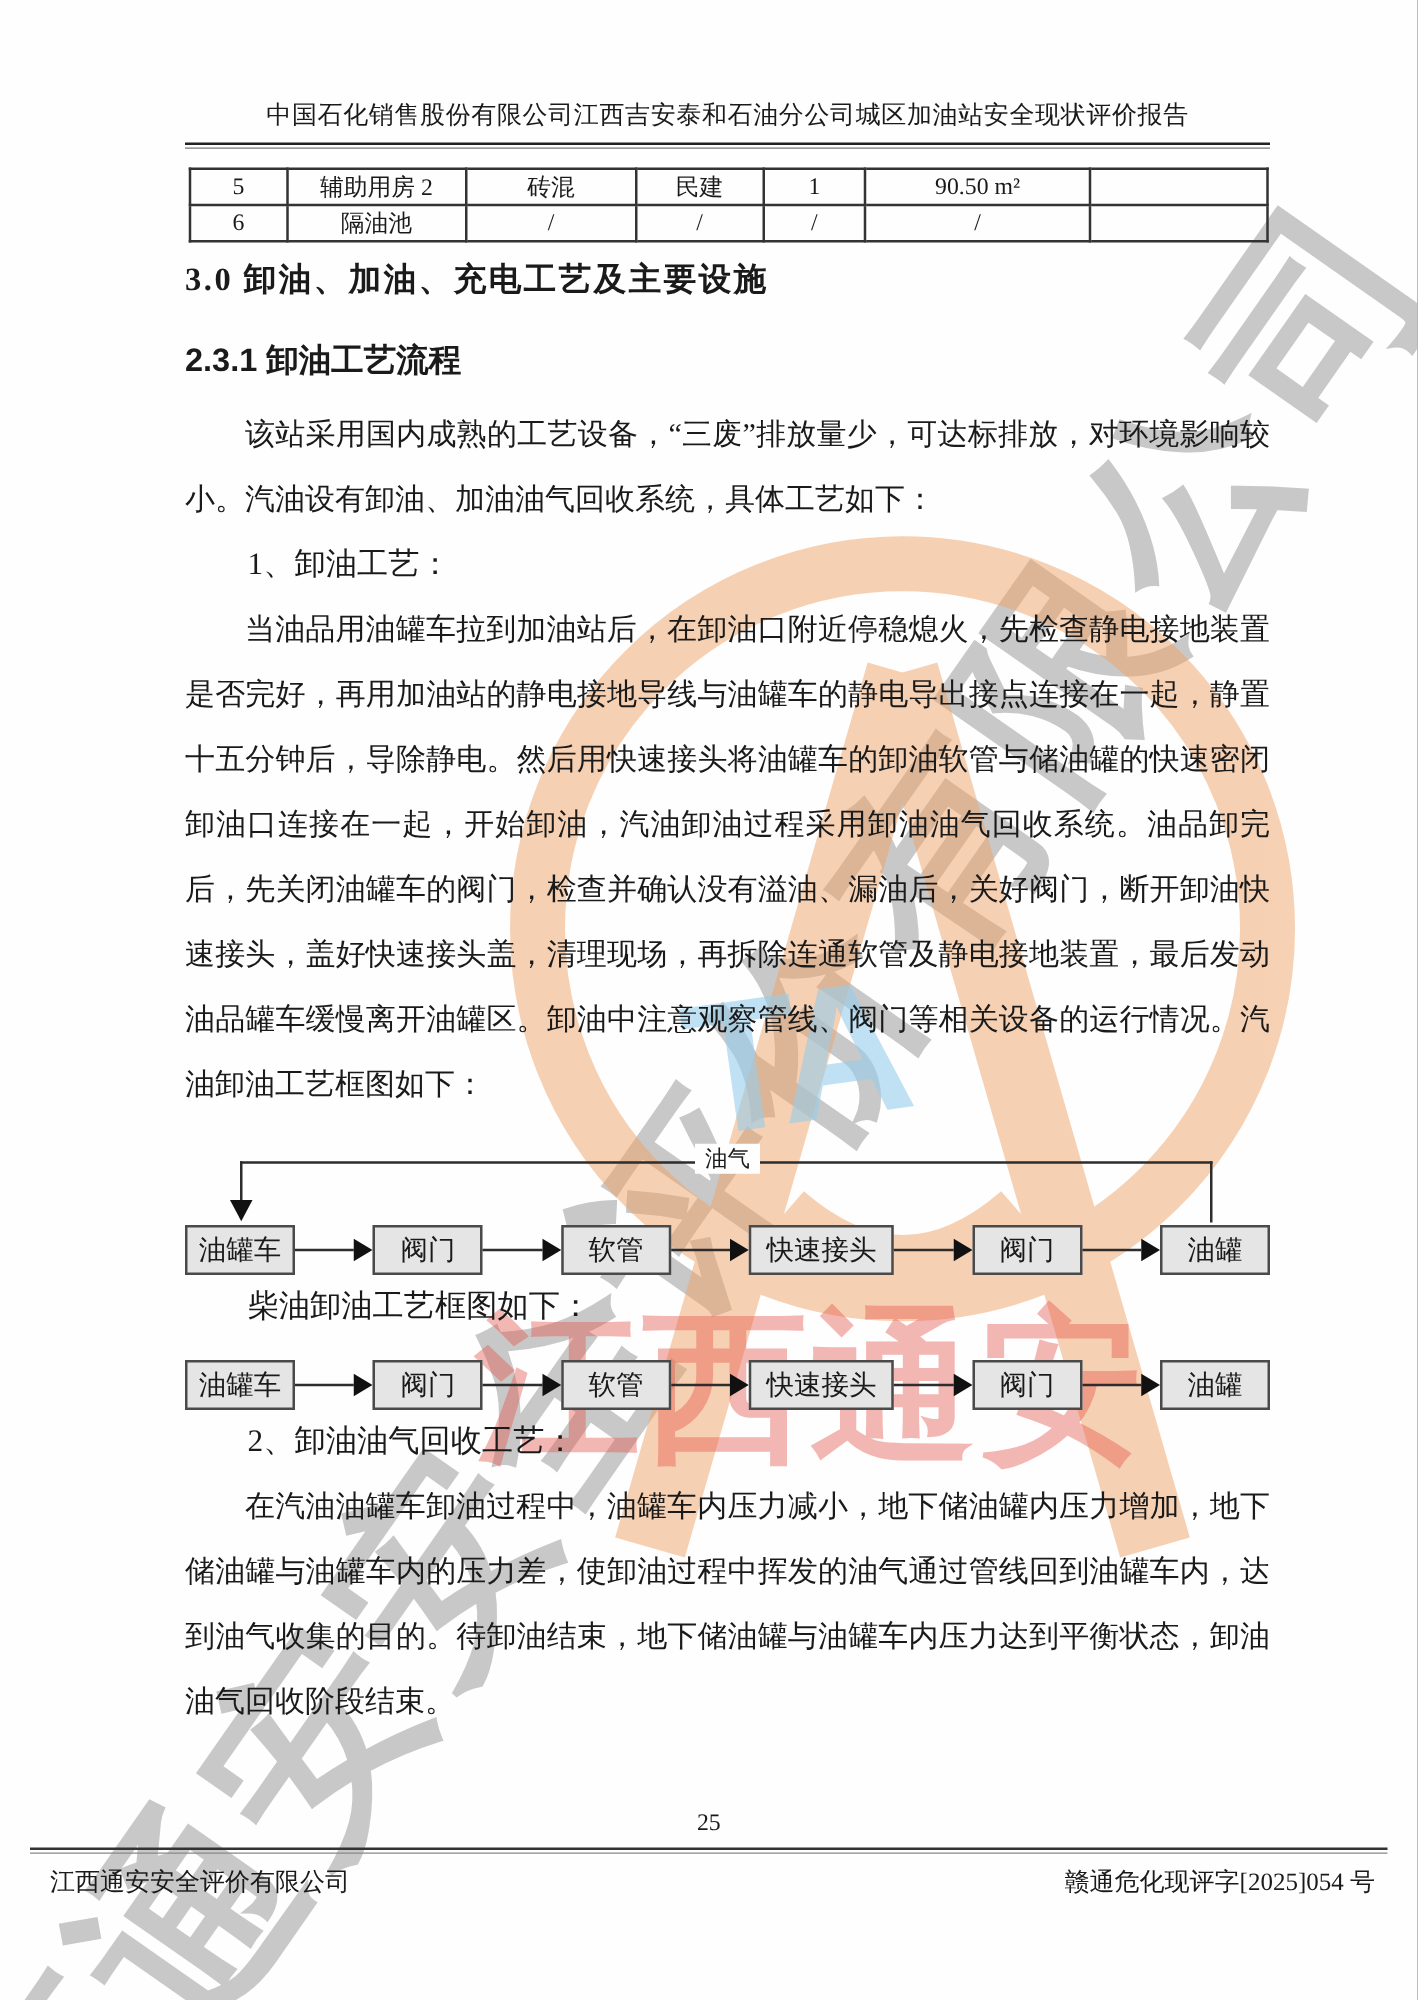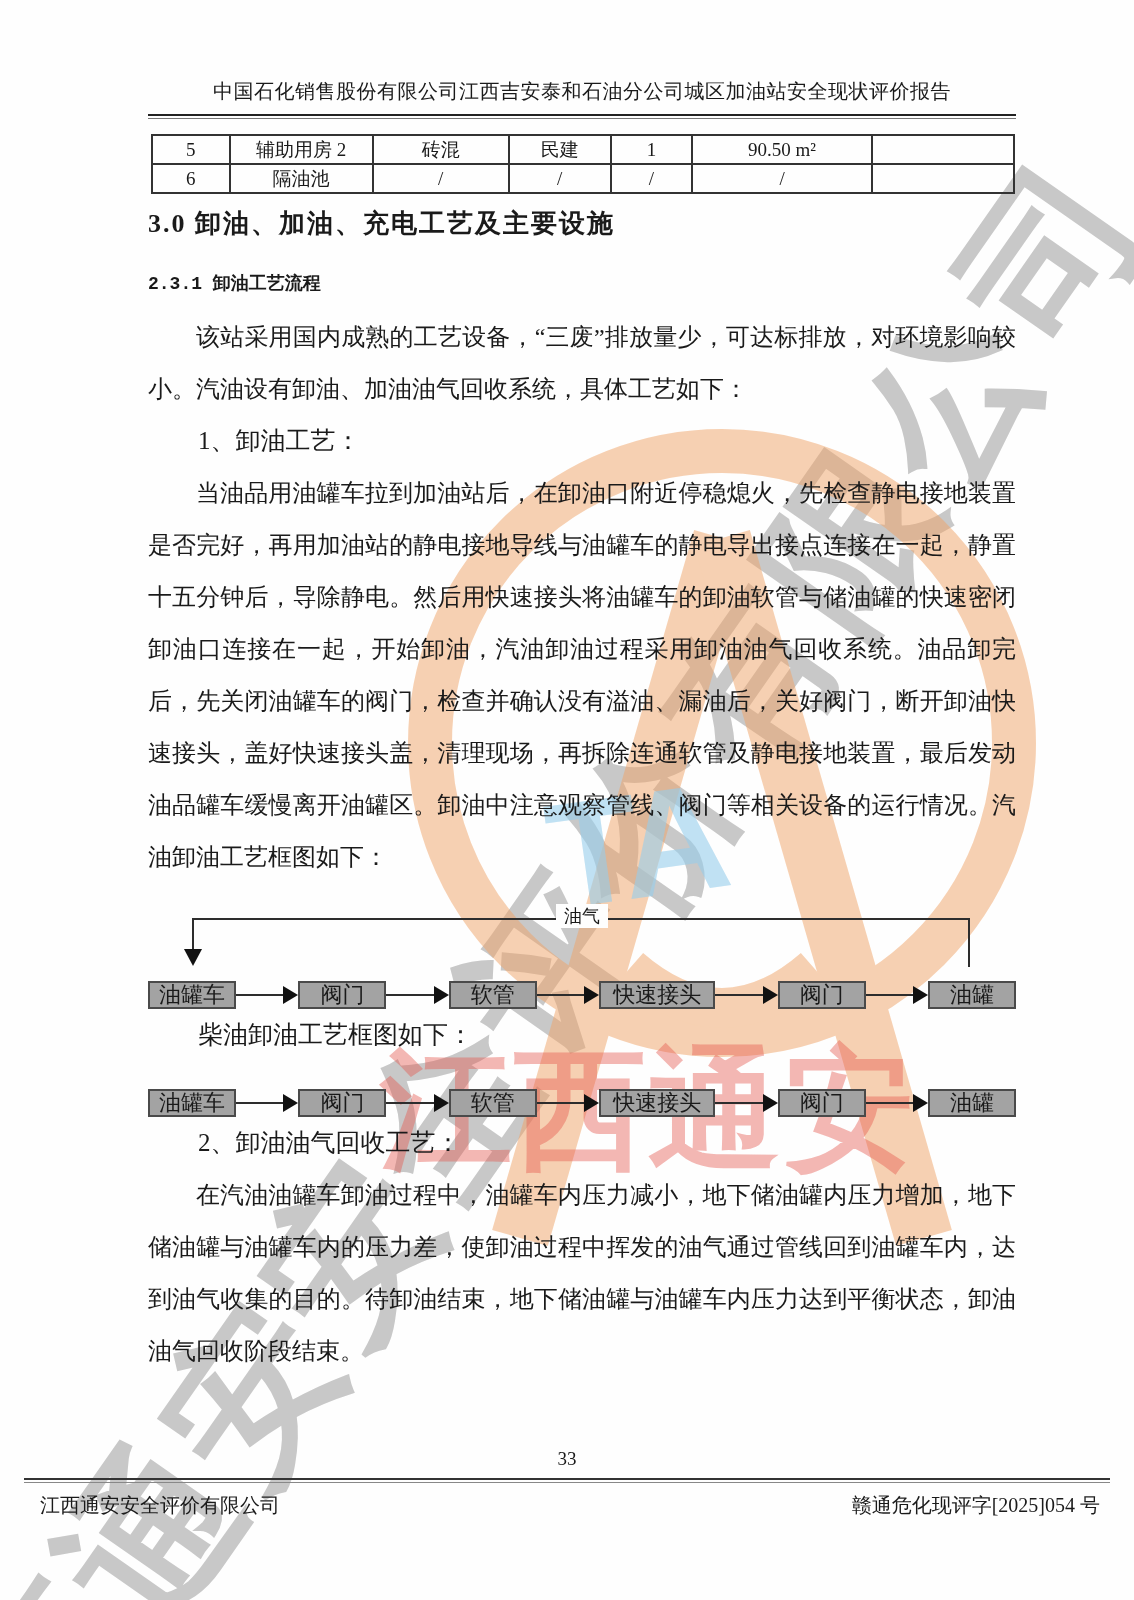--- a/index.html
+++ b/index.html
@@ -39,33 +39,33 @@
   .doc-header { text-align:center; font-size:20px; letter-spacing:.5px; }
   .header-rule { margin-top:9px; border-top:2px solid #222; border-bottom:1px solid #777; height:2px; }
 
   table.frag { border-collapse:collapse; width:864px; margin:15px 0 0 3px; table-layout:fixed; }
   table.frag td {
     border:2px solid #333; height:27px; text-align:center;
     font-size:19px; padding:0 2px; overflow:hidden; white-space:nowrap;
   }
 
   .h23 { font-weight:bold; font-size:26px; margin-top:12px; letter-spacing:2px; }
-  .h231 { font-family:Liberation Mono, monospace; font-weight:bold; font-size:18px; margin-top:30px; }
+  .h231 { font-family:Liberation Sans, sans-serif; font-weight:bold; font-size:26px; margin-top:30px; }
 
   .para { font-size:24px; line-height:52px; text-align:justify; text-indent:2em; margin:0; }
   .para.first { margin-top:16px; }
   .line-label { font-size:25px; line-height:52px; text-indent:2em; margin:0; }
 
   
   .diagram { position:relative; width:868px; }
   .diagram.gas { margin-top:18px; height:108px; }
   .diagram.diesel { margin-top:10px; height:46px; }
   .flow-row { position:absolute; left:0; right:0; bottom:0; display:flex; align-items:center; }
   .fbox {
-    border:2px solid #4a4a4a; background:#a3a3a3; height:28px; min-width:88px;
+    border:2px solid #4a4a4a; background:#e5e5e5; height:40px; min-width:88px;
     display:flex; align-items:center; justify-content:center;
     font-size:22px; padding:0 6px; box-sizing:border-box; flex:0 0 auto;
   }
   .fbox.wide { min-width:116px; }
   .farrow { flex:1 1 auto; display:flex; align-items:center; min-width:26px; }
   .farrow::before { content:""; flex:1; height:2px; background:#2d2d2d; }
   .farrow::after {
     content:""; width:0; height:0;
     border-left:15px solid #111; border-top:9px solid transparent; border-bottom:9px solid transparent;
   }
@@ -186,21 +186,21 @@
         <div class="fbox">油罐</div>
       </div>
     </div>
 
     <p class="line-label">2、卸油油气回收工艺：</p>
     <p class="para">在汽油油罐车卸油过程中，油罐车内压力减小，地下储油罐内压力增加，地下储油罐与油罐车内的压力差，使卸油过程中挥发的油气通过管线回到油罐车内，达到油气收集的目的。待卸油结束，地下储油罐与油罐车内压力达到平衡状态，卸油油气回收阶段结束。</p>
 
   </div>
 
   <div class="footer">
-    <div class="page-num">33</div>
+    <div class="page-num">25</div>
     <div class="footer-rule"></div>
     <div class="footer-row">
       <span>江西通安安全评价有限公司</span>
       <span>赣通危化现评字[2025]054 号</span>
     </div>
   </div>
 
 </div>
 
 </body></html>

